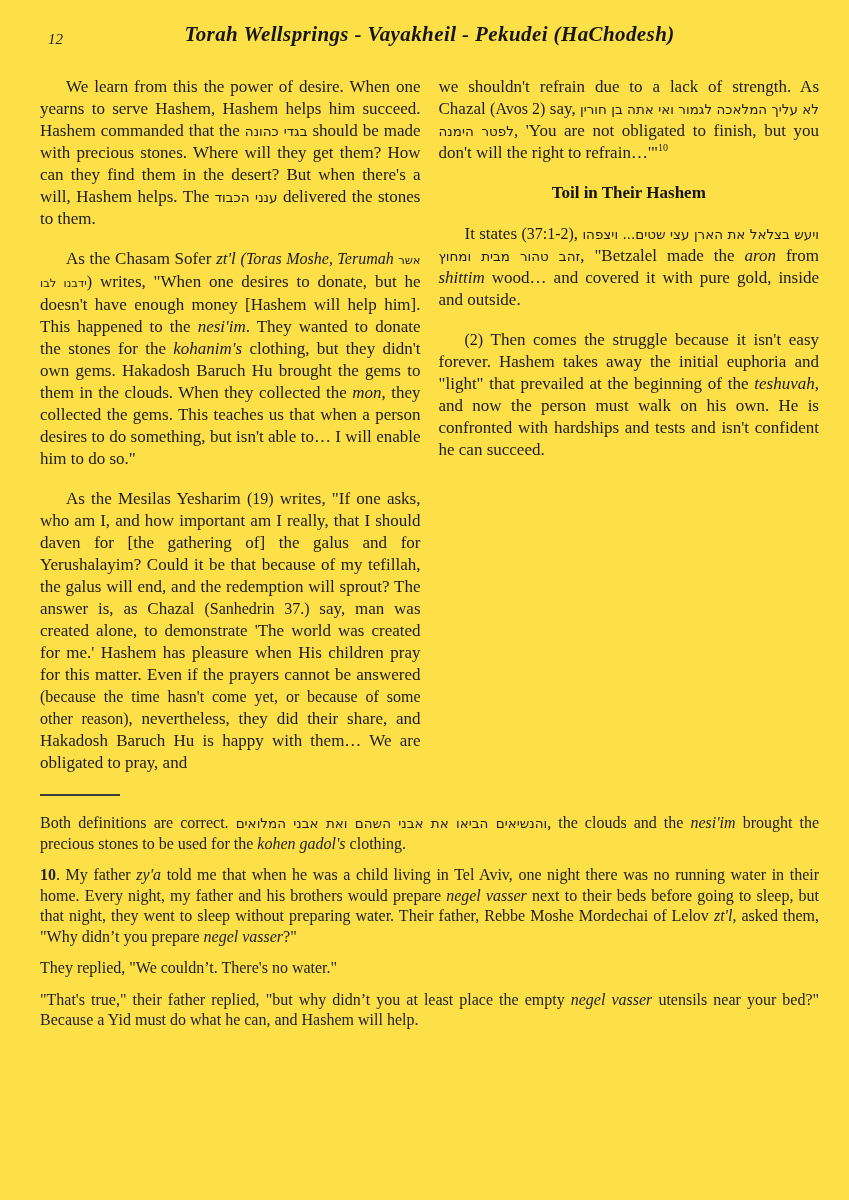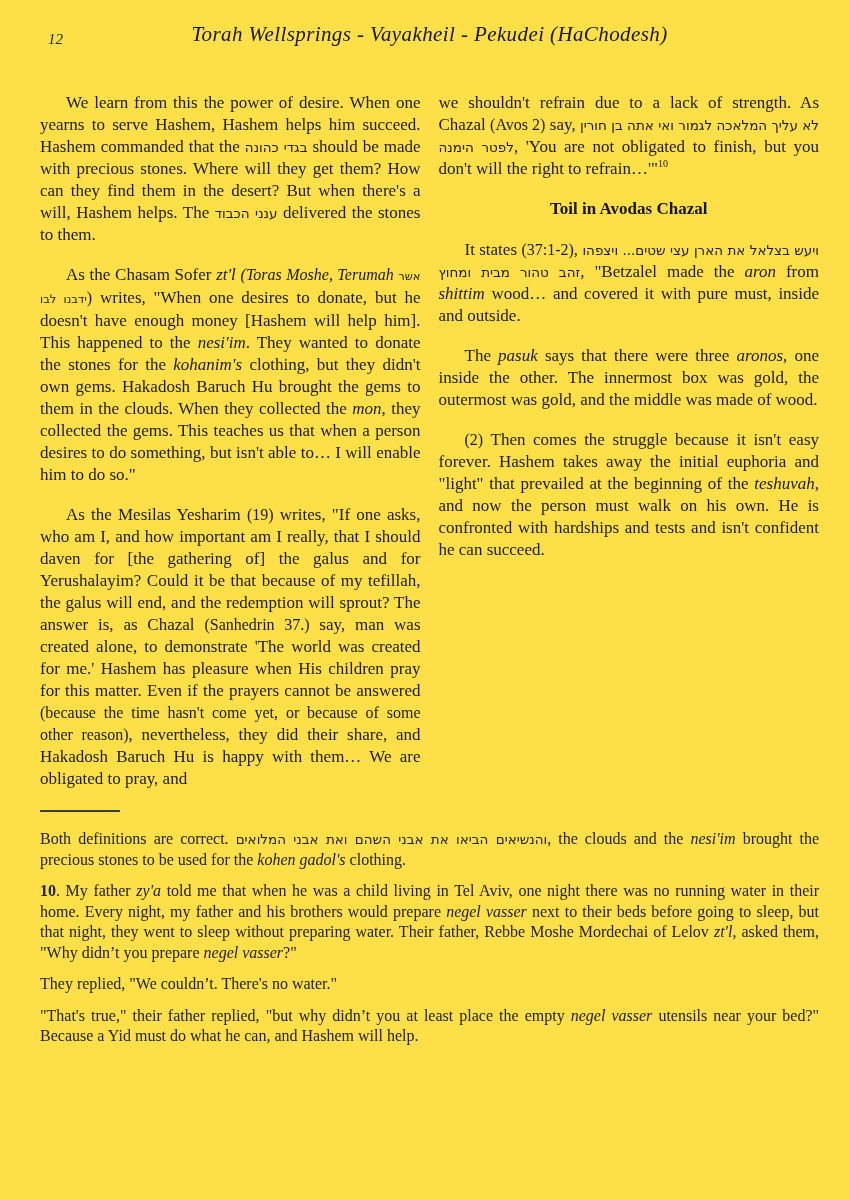--- a/index.html
+++ b/index.html
@@ -5,25 +5,25 @@
   html, body { margin: 0; padding: 0; background: #ffffff; }
   .page {
     width: 849px; height: 1200px; box-sizing: border-box;
     padding: 22px 30px 16px 40px;
     background: #fde047; color: #1b1b1b;
     font-family: "Liberation Serif", serif;
     overflow: hidden; position: relative;
   }
   .page-header { position: relative; text-align: center; margin-bottom: 22px; height: 32px; }
   .page-number { position: absolute; left: 8px; top: 9px; font-size: 15px; font-style: italic; color: #222; }
-  .page-title  { margin: 0; font-size: 21px; font-weight: 400; font-style: italic; letter-spacing: 0.4px; color: #161616; }
+  .page-title  { margin: 0; font-size: 21px; font-weight: 700; font-style: italic; letter-spacing: 0.4px; color: #161616; }
 
   .columns { display: flex; gap: 18px; }
   .col { flex: 1; min-width: 0; text-align: justify; font-size: 17px; line-height: 22px; }
-  .col p { margin: 16px 0 18px; }
+  .col p { margin: 0 0 18px; }
   .indent { text-indent: 26px; }
   .section-heading {
     font-size: 17px; font-weight: 700; text-align: center;
     margin: 3px 0 19px; color: #141414;
   }
 
   
   .t-i   { font-style: italic; }
   .t-b   { font-weight: 700; }
   .t-sm  { font-size: 16px; }
@@ -51,23 +51,22 @@
   <main class="columns">
 
     <section class="col">
       <p class="indent"><span>We learn from this the power of desire. When one yearns to serve Hashem, Hashem helps him succeed. Hashem commanded that the </span><span class="t-h" dir="rtl" lang="he">בגדי כהונה</span><span> should be made with precious stones. Where will they get them? How can they find them in the desert? But when there's a will, Hashem helps. The </span><span class="t-h" dir="rtl" lang="he">ענני הכבוד</span><span> delivered the stones to them.</span></p>
       <p class="indent"><span>As the Chasam Sofer </span><span class="t-i">zt'l </span><span class="t-i t-sm">(Toras Moshe, Terumah </span><span class="t-h t-sm" dir="rtl" lang="he">אשר ידבנו לבו</span><span class="t-sm">)</span><span> writes, "When one desires to donate, but he doesn't have enough money [Hashem will help him]. This happened to the </span><span class="t-i">nesi'im</span><span>. They wanted to donate the stones for the </span><span class="t-i">kohanim's</span><span> clothing, but they didn't own gems. Hakadosh Baruch Hu brought the gems to them in the clouds. When they collected the </span><span class="t-i">mon</span><span>, they collected the gems. This teaches us that when a person desires to do something, but isn't able to… I will enable him to do so."</span></p>
       <p class="indent"><span>As the Mesilas Yesharim </span><span class="t-sm">(19)</span><span> writes, "If one asks, who am I, and how important am I really, that I should daven for [the gathering of] the galus and for Yerushalayim? Could it be that because of my tefillah, the galus will end, and the redemption will sprout? The answer is, as Chazal </span><span class="t-sm">(Sanhedrin 37.)</span><span> say, man was created alone, to demonstrate 'The world was created for me.' Hashem has pleasure when His children pray for this matter. Even if the prayers cannot be answered </span><span class="t-sm">(because the time hasn't come yet, or because of some other reason)</span><span>, nevertheless, they did their share, and Hakadosh Baruch Hu is happy with them… We are obligated to pray, and</span></p>
     </section>
 
     <section class="col">
       <p><span>we shouldn't refrain due to a lack of strength. As Chazal </span><span class="t-sm">(Avos 2)</span><span> say, </span><span class="t-h" dir="rtl" lang="he">לא עליך המלאכה לגמור ואי אתה בן חורין לפטר הימנה</span><span>, 'You are not obligated to finish, but you don't will the right to refrain…'"</span><span class="t-sup">10</span></p>
-      <h2 class="section-heading">Toil in Avodas Chazal</h2>
-      <p class="indent"><span>It states </span><span class="t-sm">(37:1-2)</span><span>, </span><span class="t-h" dir="rtl" lang="he">ויעש בצלאל את הארן עצי שטים... ויצפהו זהב טהור מבית ומחוץ</span><span>, "Betzalel made the </span><span class="t-i">aron</span><span> from </span><span class="t-i">shittim</span><span> wood… and covered it with pure must, inside and outside.</span></p>
-      <p class="indent"><span>The </span><span class="t-i">pasuk</span><span> says that there were three </span><span class="t-i">aronos</span><span>, one inside the other. The innermost box was gold, the outermost was gold, and the middle was made of wood.</span></p>
+      <h2 class="section-heading">Toil in Their Hashem</h2>
+      <p class="indent"><span>It states </span><span class="t-sm">(37:1-2)</span><span>, </span><span class="t-h" dir="rtl" lang="he">ויעש בצלאל את הארן עצי שטים... ויצפהו זהב טהור מבית ומחוץ</span><span>, "Betzalel made the </span><span class="t-i">aron</span><span> from </span><span class="t-i">shittim</span><span> wood… and covered it with pure gold, inside and outside.</span></p>
       <p class="indent"><span class="t-sm">(2)</span><span> Then comes the struggle because it isn't easy forever. Hashem takes away the initial euphoria and "light" that prevailed at the beginning of the </span><span class="t-i">teshuvah</span><span>, and now the person must walk on his own. He is confronted with hardships and tests and isn't confident he can succeed.</span></p>
     </section>
 
   </main>
 
   <footer class="footnotes">
     <div class="fn-divider"></div>
     <p><span>Both definitions are correct. </span><span class="t-h" dir="rtl" lang="he">והנשיאים הביאו את אבני השהם ואת אבני המלואים</span><span>, the clouds and the </span><span class="t-i">nesi'im</span><span> brought the precious stones to be used for the </span><span class="t-i">kohen gadol's</span><span> clothing.</span></p>
     <p><span class="t-b">10</span><span>. My father </span><span class="t-i">zy'a</span><span> told me that when he was a child living in Tel Aviv, one night there was no running water in their home. Every night, my father and his brothers would prepare </span><span class="t-i">negel vasser</span><span> next to their beds before going to sleep, but that night, they went to sleep without preparing water. Their father, Rebbe Moshe Mordechai of Lelov </span><span class="t-i">zt'l</span><span>, asked them, "Why didn’t you prepare </span><span class="t-i">negel vasser</span><span>?"</span></p>
     <p><span>They replied, "We couldn’t. There's no water."</span></p>

